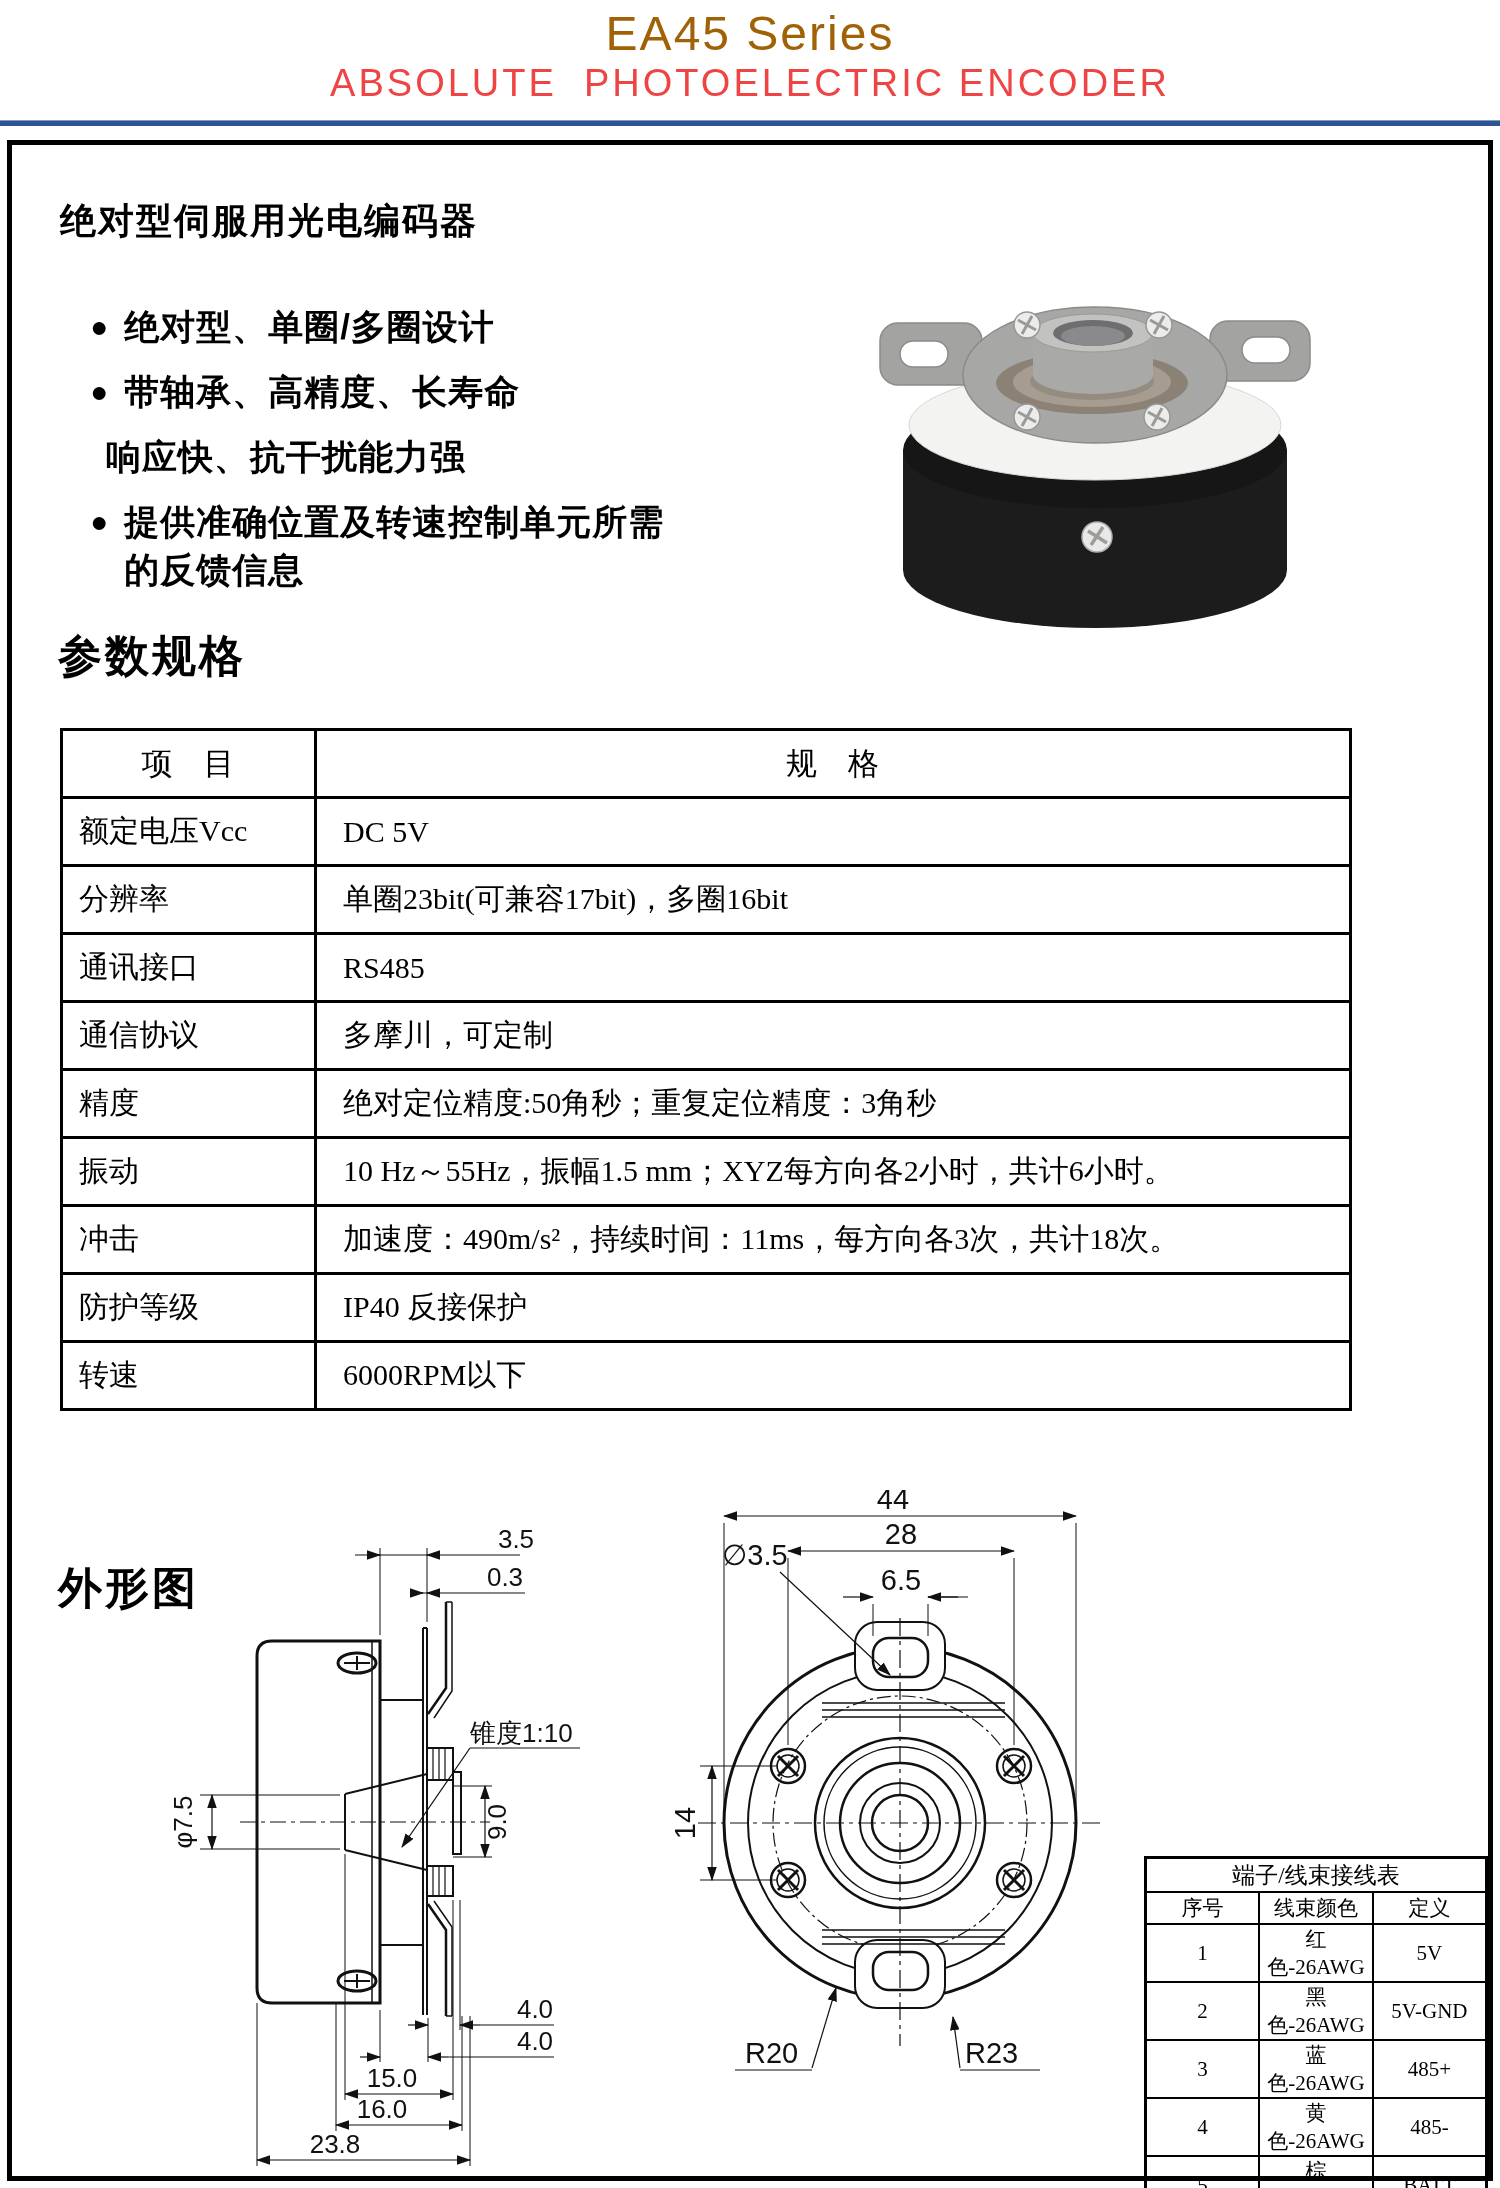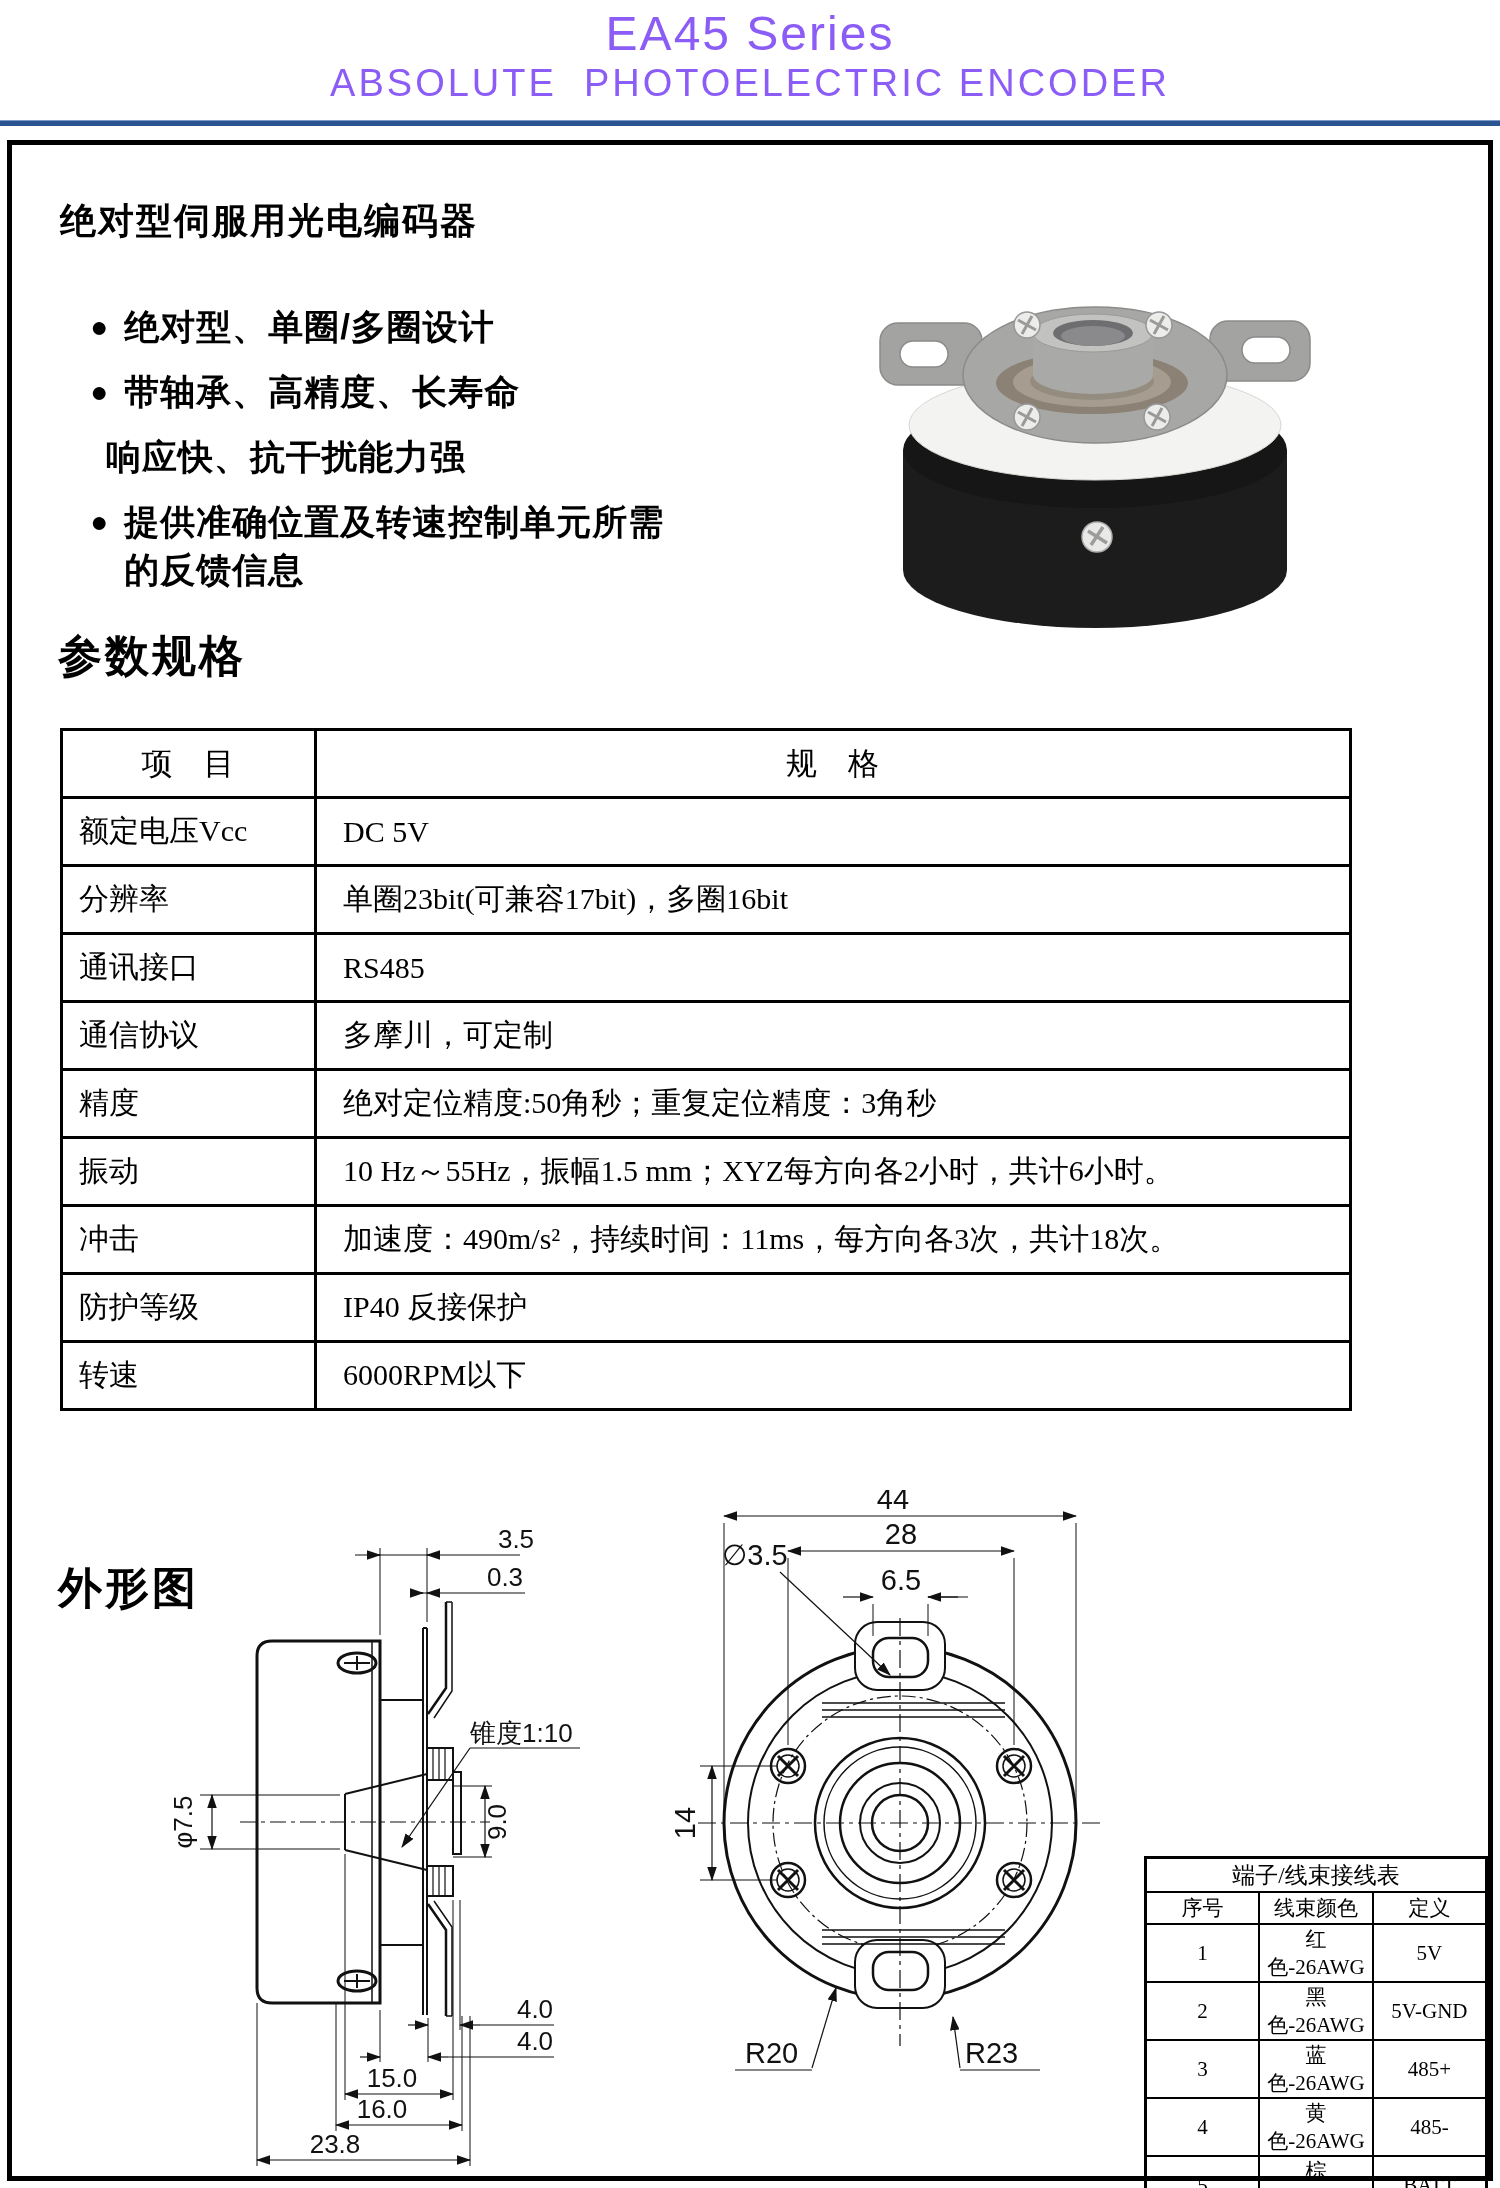--- a/index.html
+++ b/index.html
@@ -1,21 +1,21 @@
 <!DOCTYPE html>
 <html><head>
 <meta charset="utf-8">
 <style>
   html,body{margin:0;padding:0;background:#fff;}
   body{width:1500px;height:2188px;position:relative;overflow:hidden;
        font-family:"Liberation Sans",sans-serif;color:#000;}
   .hdr-title{position:absolute;top:6px;left:0;width:100%;text-align:center;
-       font-size:48px;letter-spacing:2px;color:#8b5cf6;}
+       font-size:48px;letter-spacing:2px;color:#a16207;}
   .hdr-sub{position:absolute;top:62px;left:0;width:100%;text-align:center;
-       font-size:38px;letter-spacing:3px;color:#8b5cf6;white-space:pre;}
+       font-size:38px;letter-spacing:3px;color:#ef4444;white-space:pre;}
   .blue-rule{position:absolute;top:120px;left:0;width:100%;height:5px;
        background:#2a5492;border-top:1px solid #7d9ac7;}
   .content-box{position:absolute;left:7px;right:7px;top:140px;bottom:7px;
        border:5px solid #000;}
   .intro-heading{position:absolute;left:48px;top:52px;font-size:36px;font-weight:bold;
        letter-spacing:2px;}
   .bullets{position:absolute;left:78px;top:158px;width:620px;}
   .bullet{display:flex;font-size:35px;font-weight:bold;line-height:48px;
        margin-bottom:17px;}
   .bullet .dot{font-size:30px;margin-right:16px;line-height:48px;}

